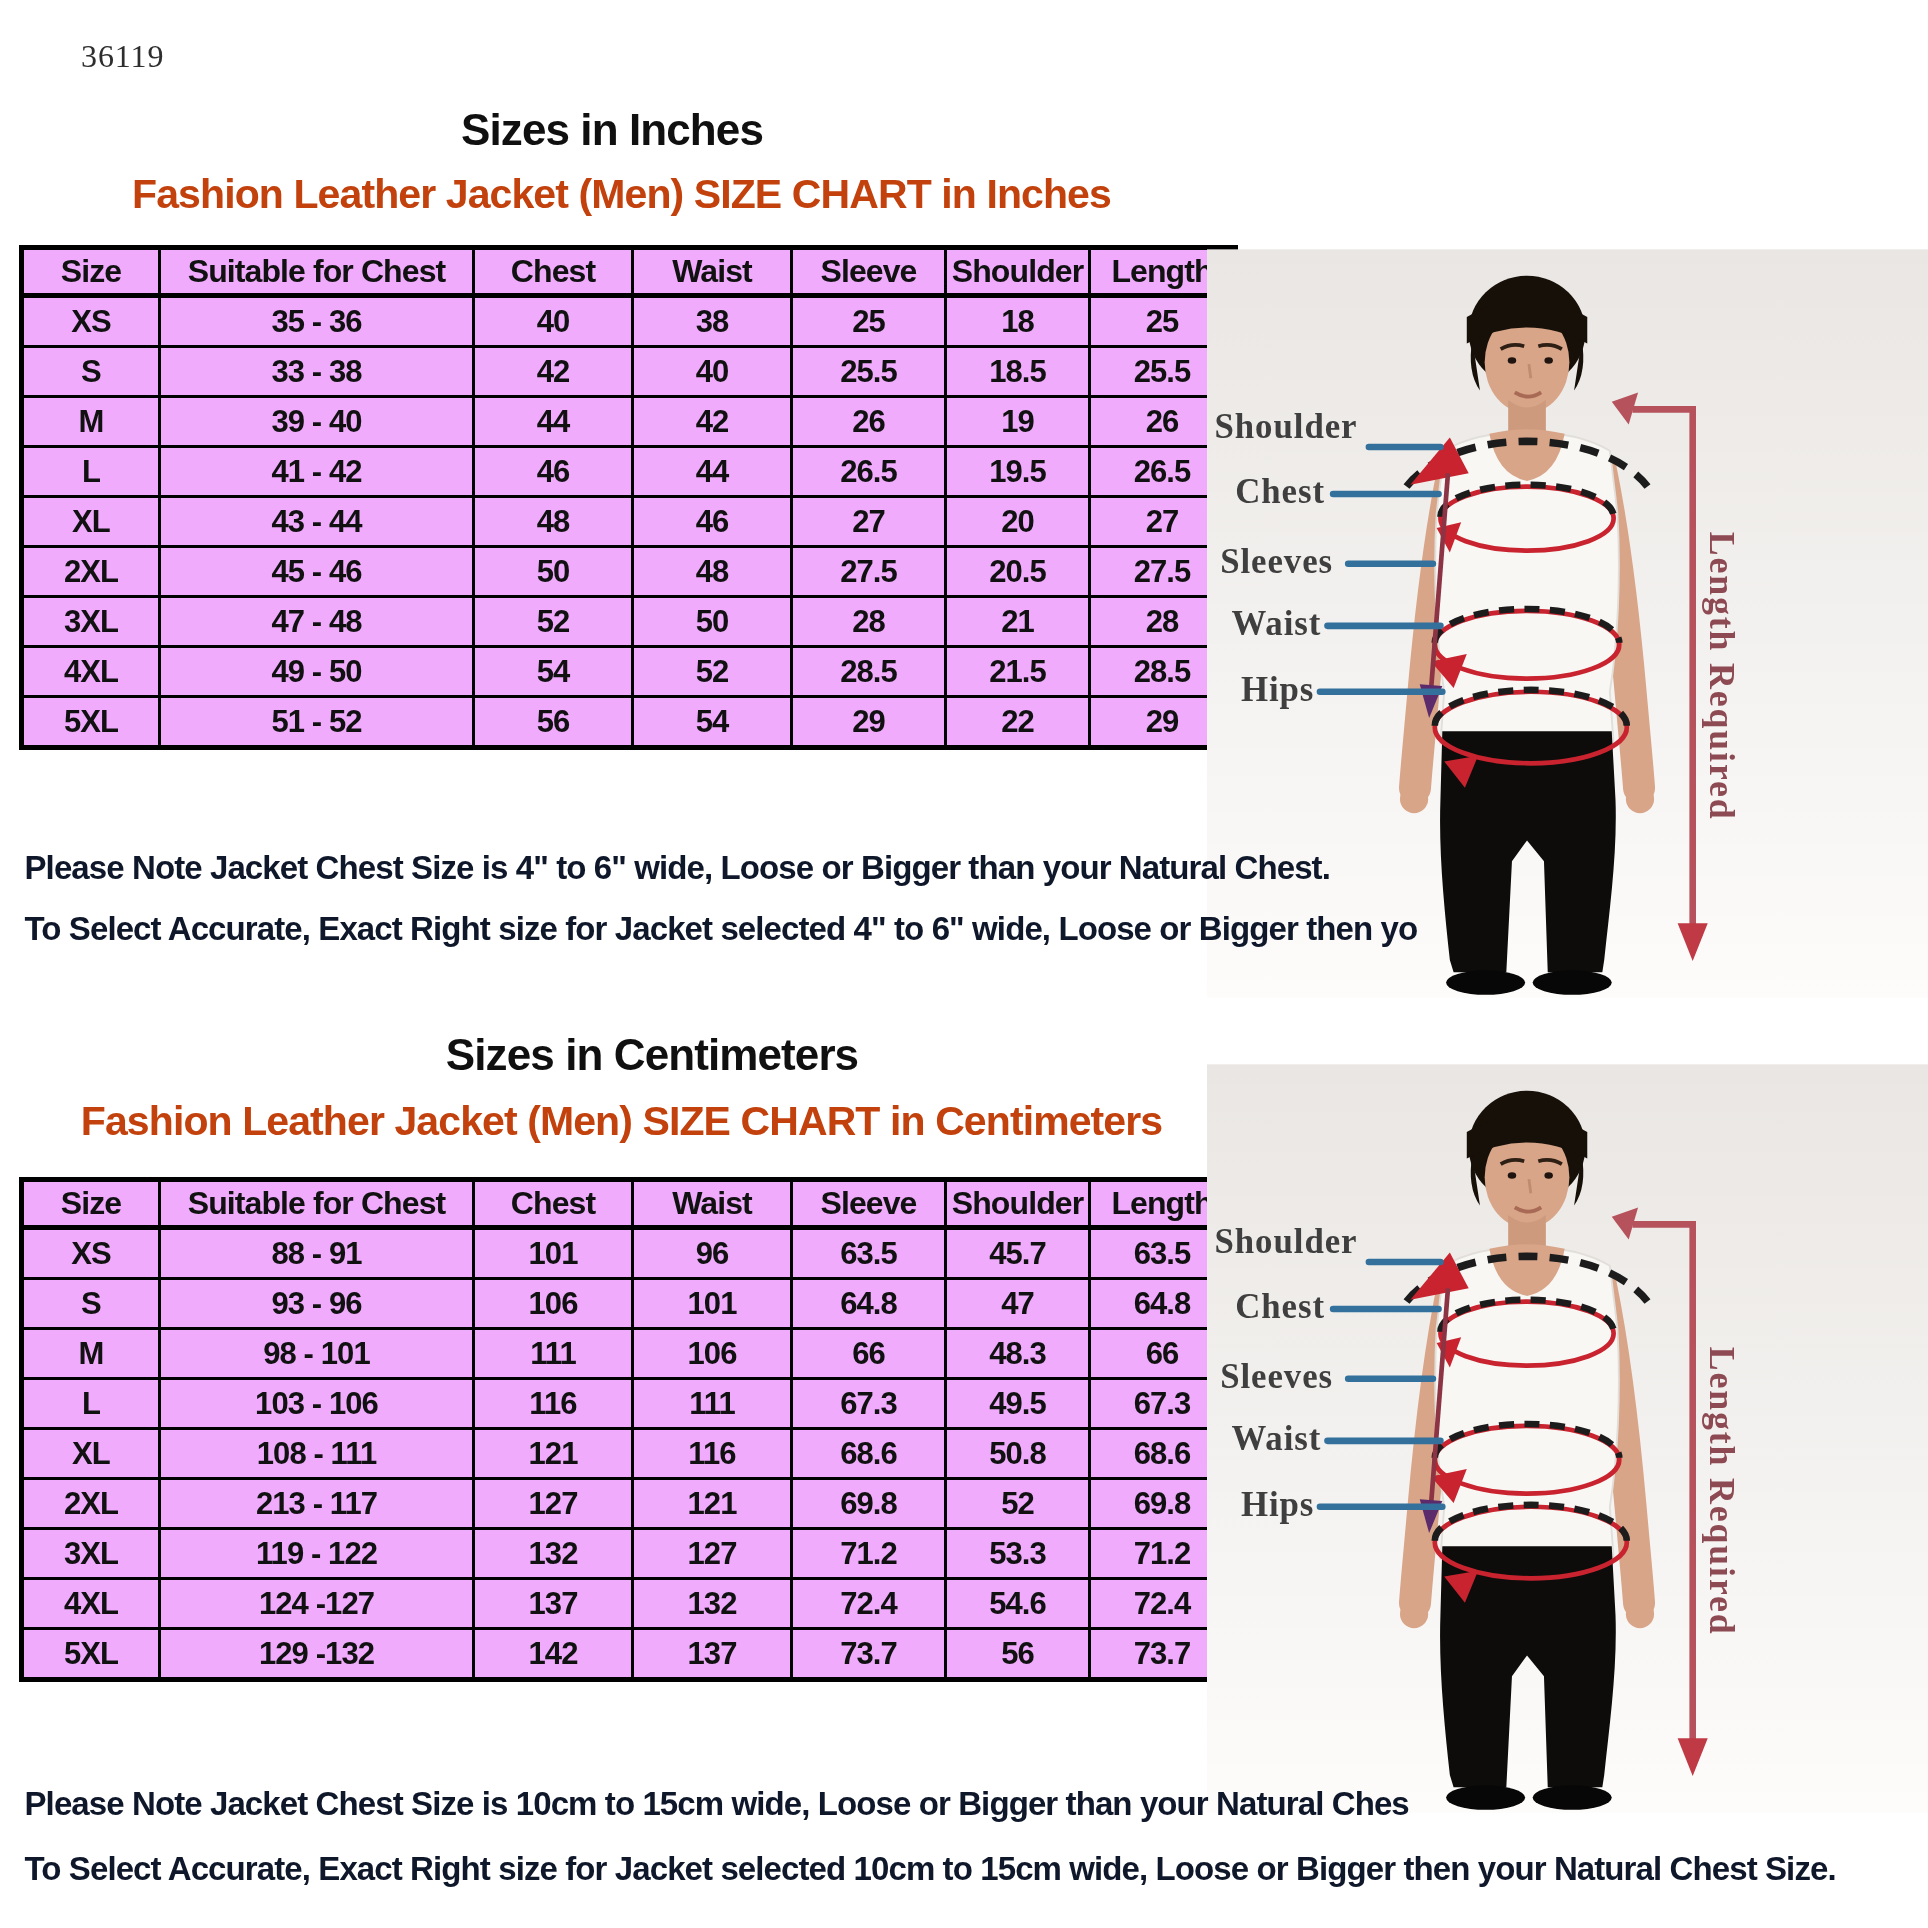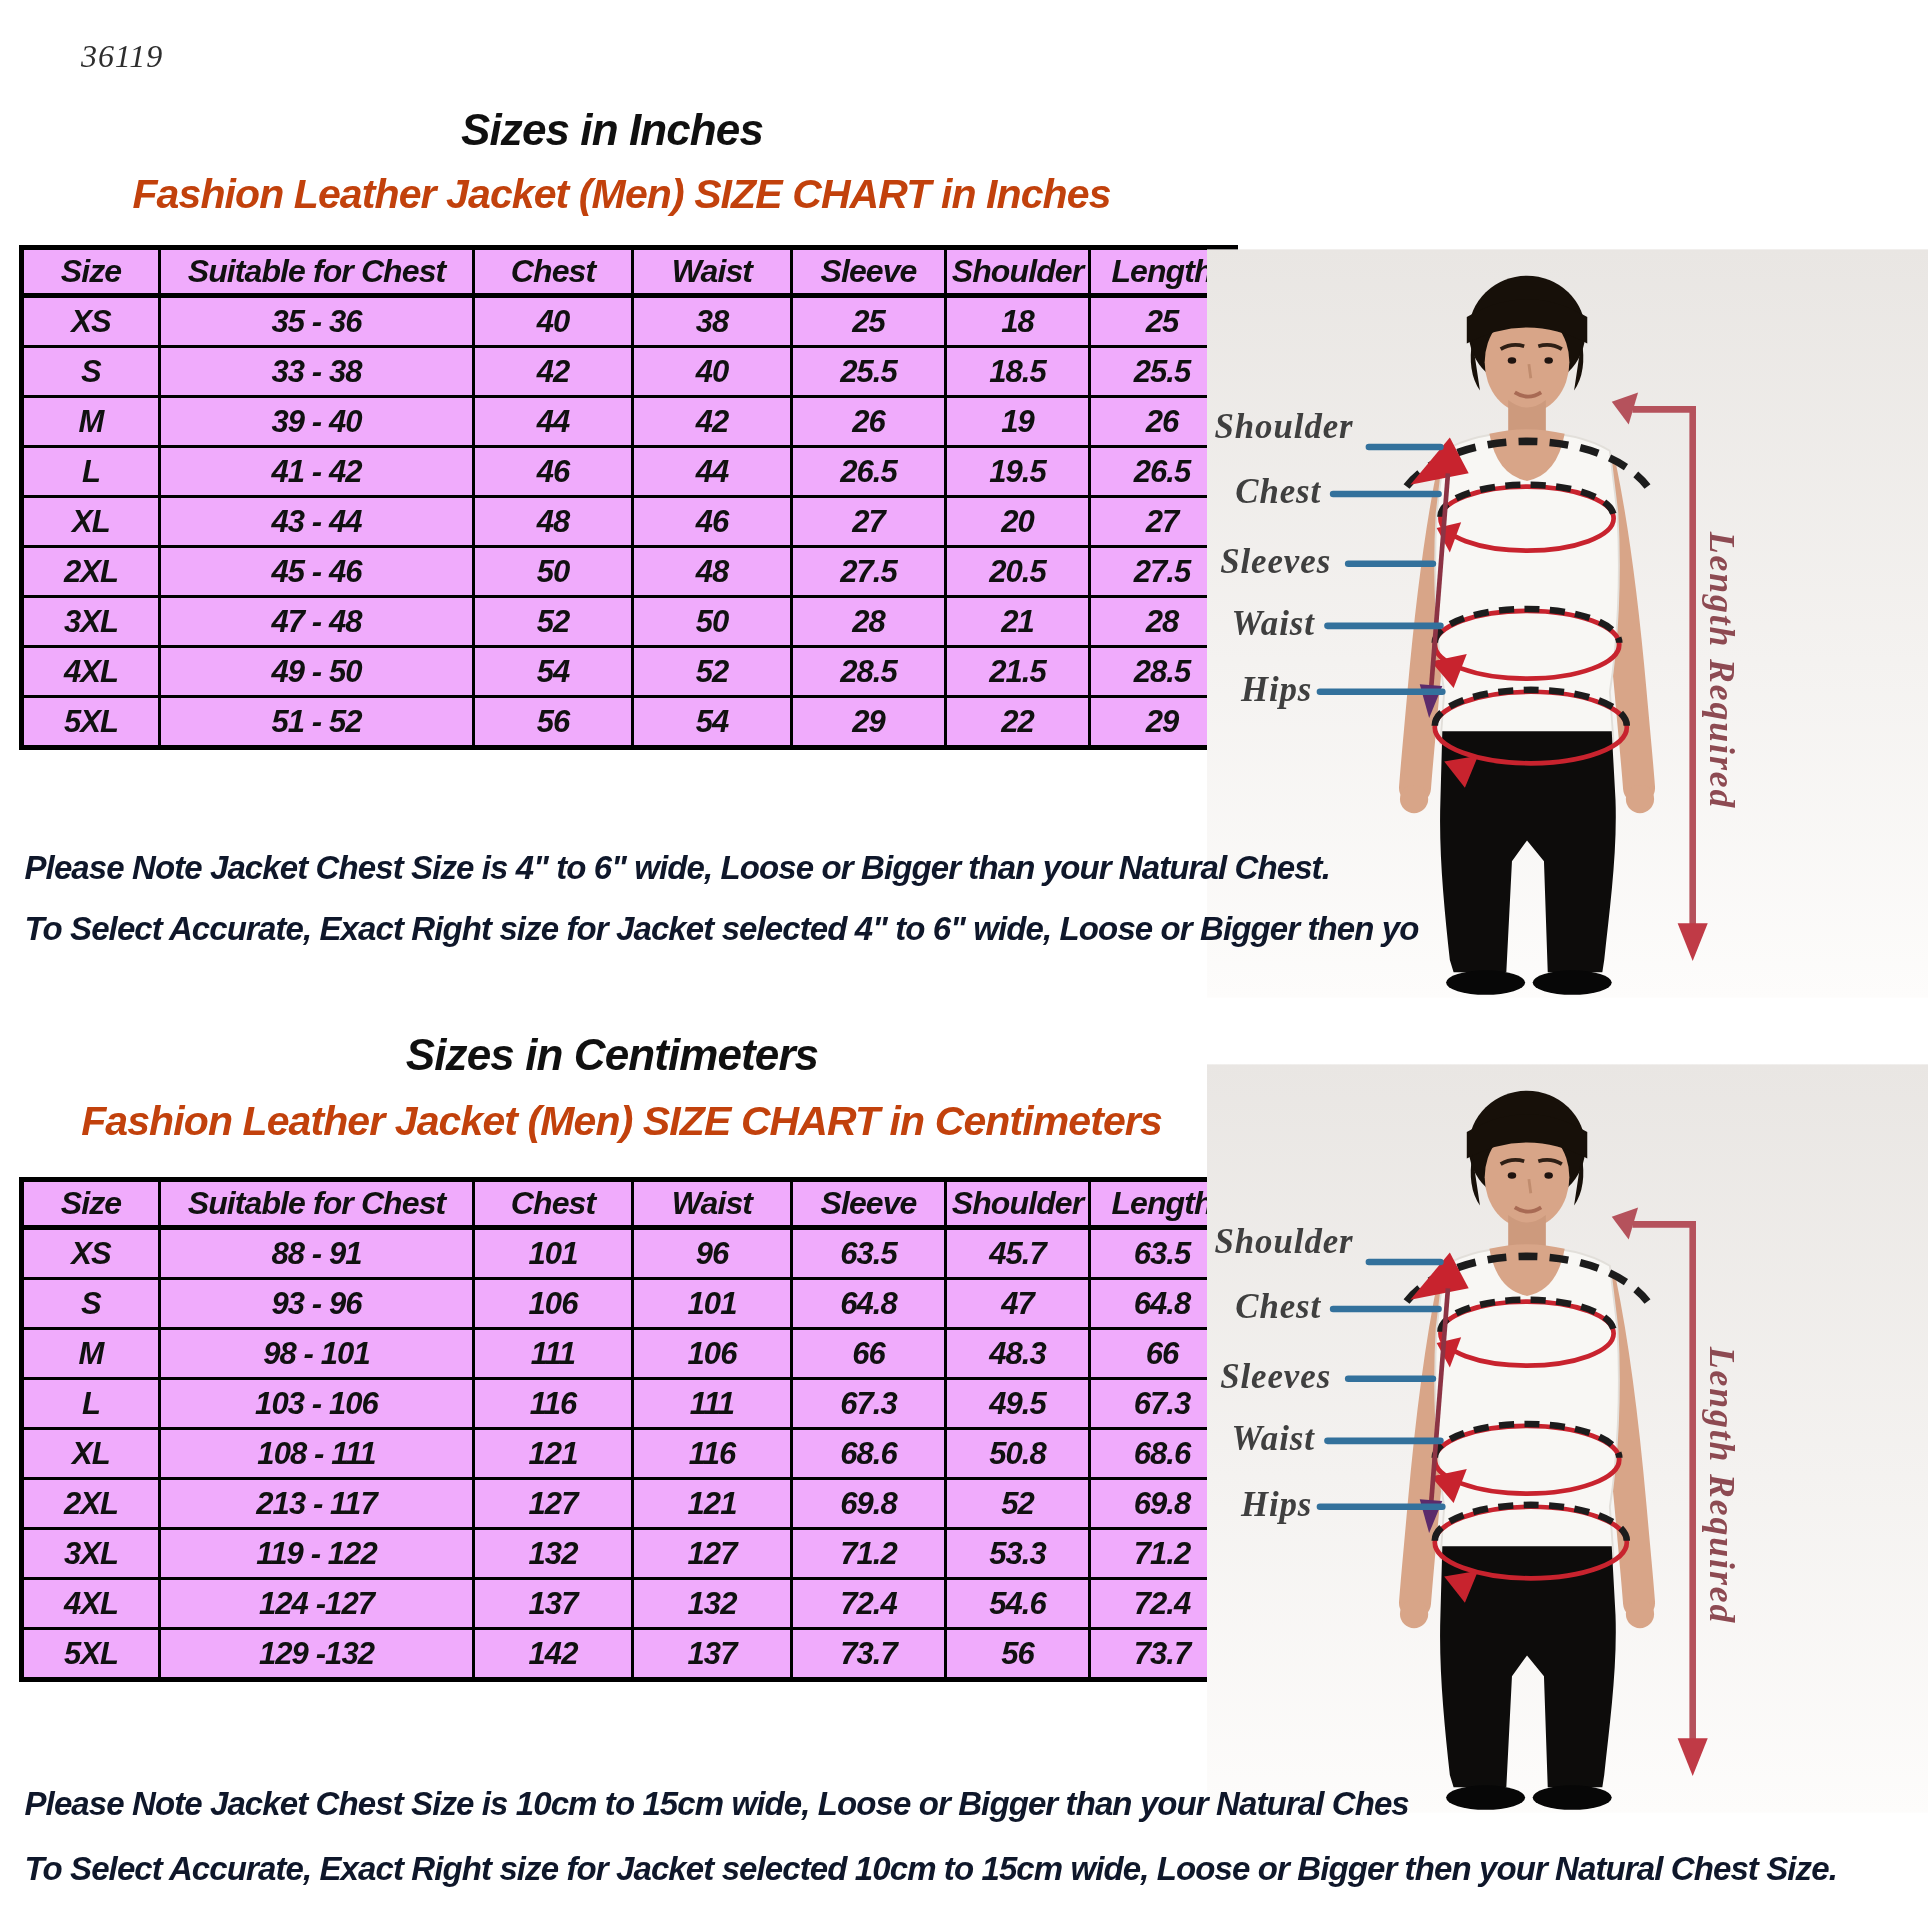--- a/index.html
+++ b/index.html
@@ -2,38 +2,38 @@
 <html style="font-size:15px"><head>
 <meta charset="utf-8">
 <style>
   html,body{margin:0;padding:0;}
   body{
     width:1928px;height:1928px;position:relative;overflow:hidden;
     background:#ffffff;
     font-family:"Liberation Sans", sans-serif;
     color:#141414;
   }
-  .abs{position:absolute;font-style:italic;}
+  .abs{position:absolute;}
 
   .product-code{
     left:81px;top:38px;font-family:"Liberation Serif", serif;
     font-size:32px;color:#2e2e2e;letter-spacing:0.9px;
   }
 
   .unit-title{
     left:0;width:1224px;text-align:center;
     font-size:44px;font-weight:bold;color:#101010;letter-spacing:-0.9px;
   }
   .chart-title{
     left:0;width:1243px;text-align:center;
     font-size:41px;font-weight:bold;color:#c2410c;letter-spacing:-0.9px;
   }
   #unit-title-in{top:105px;}
   #chart-title-in{top:171px;}
-  #unit-title-cm{top:1030px;}
+  #unit-title-cm{top:1030px;padding-left:40px;}
   #chart-title-cm{top:1098px;}
 
   .table-wrap{left:19px;}
   #table-inches{top:245px;}
   #table-cm{top:1177px;}
 
   table.size-table{
     border-collapse:collapse;width:1191px;table-layout:fixed;
     background:#f0abfc;border:5.6px solid #000;
   }

